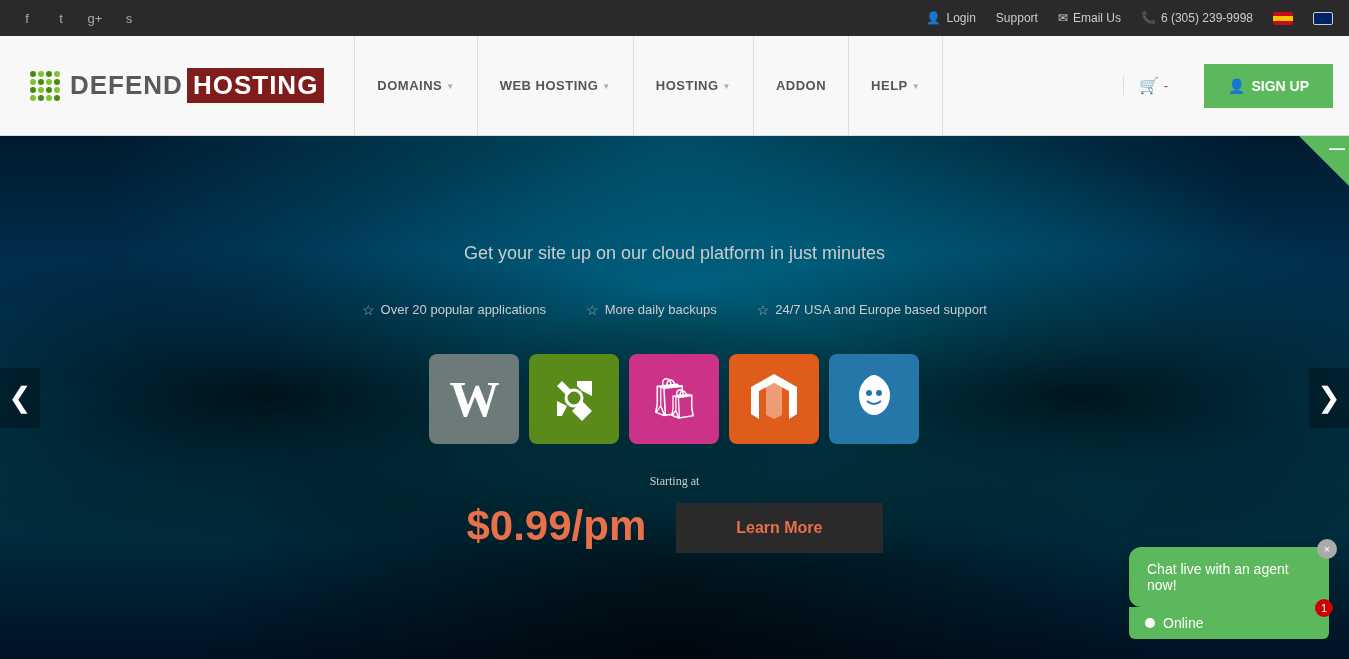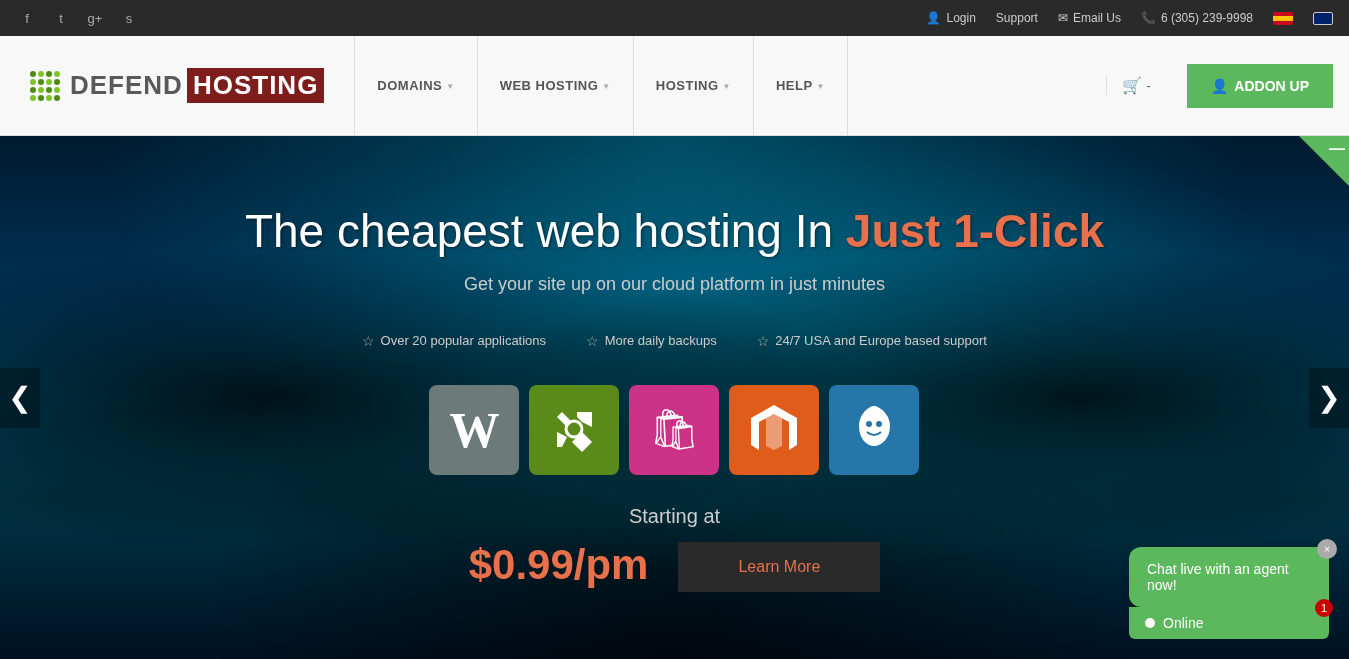--- a/index.html
+++ b/index.html
@@ -235,32 +235,33 @@
     .app-icon-drupal { background: #2577aa; }
 
     .pricing-area {
       display: flex;
       flex-direction: column;
       align-items: center;
       gap: 10px;
     }
     .starting-at {
       color: #ccc;
-      font-size: 20px;
+      font-size: 12px;
+      font-family: Liberation Serif, serif;
     }
     .price {
       color: #e8704a;
       font-size: 42px;
       font-weight: 700;
     }
     .learn-more-btn {
       background: #2a2a2a;
       color: #e8704a;
       font-size: 16px;
-      font-weight: 400;
+      font-weight: 700;
       padding: 16px 60px;
       cursor: pointer;
       border: none;
       margin-top: 4px;
     }
 
     
     .carousel-arrow {
       position: absolute;
       top: 50%;
@@ -404,52 +405,51 @@
     </div>
     <div class="nav-item">
       <span>WEB HOSTING</span>
       <span class="nav-arrow">▼</span>
     </div>
     <div class="nav-item">
       <span>HOSTING</span>
       <span class="nav-arrow">▼</span>
     </div>
     <div class="nav-item">
+      <span>ADDON</span>
+    </div>
+    <div class="nav-item">
       <span>HELP</span>
       <span class="nav-arrow">▼</span>
     </div>
   </div>
   <div class="nav-cart">
     <span class="cart-icon">🛒</span>
     <span>-</span>
   </div>
   <button class="signup-btn">
     <span>👤</span>
-    <span>ADDON UP</span>
+    <span>SIGN UP</span>
   </button>
 </div>
 
 <div class="hero">
   <div class="hero-bg"></div>
   <div class="hero-overlay"></div>
 
   <div style="position:absolute; top:0; right:0; z-index:20;">
     <div style="width:0;height:0;border-style:solid;border-width:0 50px 50px 0;border-color:transparent #5cb85c transparent transparent;"></div>
     <span style="position:absolute;top:4px;right:4px;color:#fff;font-size:16px;font-weight:bold;">—</span>
   </div>
 
   <div class="carousel-arrow carousel-arrow-left">
     <span>❮</span>
   </div>
 
   <div class="hero-content">
-    <h1 class="hero-title">
-      <span>The cheapest web hosting In</span>
-      <span class="hero-title-accent">Just 1-Click</span>
-    </h1>
     <p class="hero-subtitle">Get your site up on our cloud platform in just minutes</p>
 
     <div class="hero-features">
       <div class="hero-feature">
         <span class="star-icon">☆</span>
         <span>Over 20 popular applications</span>
       </div>
       <div class="hero-feature">
         <span class="star-icon">☆</span>
         <span>More daily backups</span>

